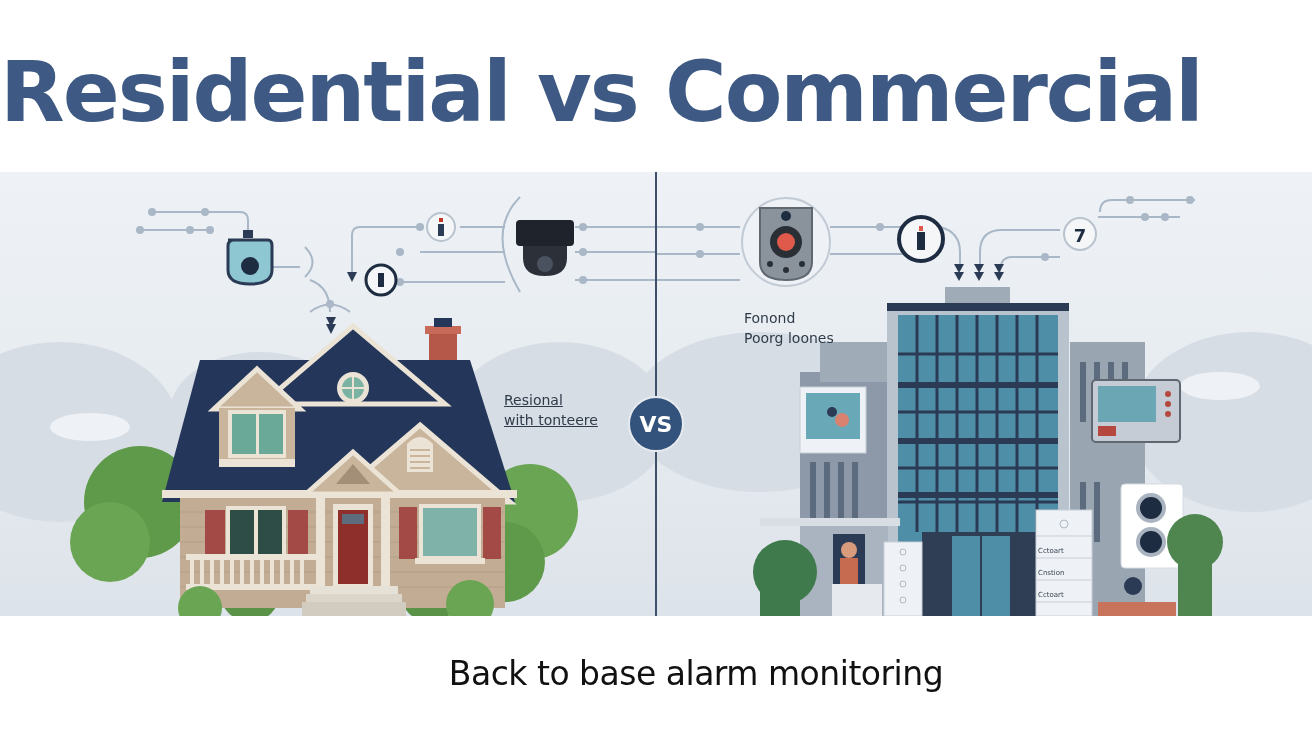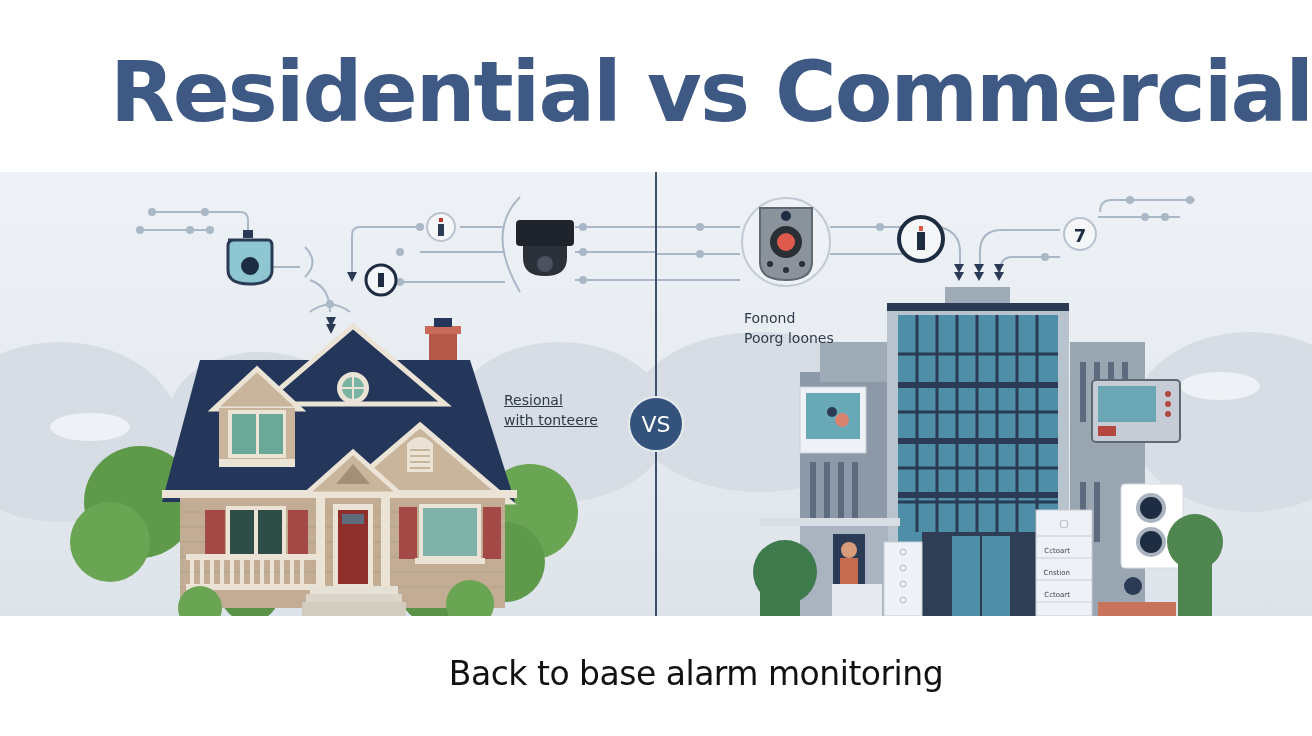--- a/index.html
+++ b/index.html
@@ -1,35 +1,35 @@
 <!DOCTYPE html>
 <html><head>
 <meta charset="utf-8">
 <style>
   * { box-sizing: border-box; margin: 0; padding: 0; }
   html, body { width: 1312px; height: 736px; overflow: hidden; background: #ffffff; }
   body { font-family: "DejaVu Sans", "Liberation Sans", sans-serif; position: relative; }
 
   .title {
-    position: absolute; left: 0; top: 50px; width: 1312px; text-align: right;
+    position: absolute; left: 0; top: 50px; width: 1312px; text-align: left;
     font-family: "DejaVu Sans", sans-serif; font-weight: bold; font-size: 84px;
     color: #3e5a84; letter-spacing: -2px; line-height: 1;
   }
 
   .panel {
     position: absolute; left: 0; top: 172px; width: 1312px; height: 444px;
     background: linear-gradient(180deg, #eef2f6 0%, #e6ebf0 55%, #dde3ea 100%);
     overflow: hidden;
   }
   .divider {
     position: absolute; left: 655px; top: 0; width: 2px; height: 444px; background: #3e5068;
   }
   .vs-badge {
     position: absolute; left: 628px; top: 224px; width: 56px; height: 56px; border-radius: 50%;
-    background: #34537c; color: #ffffff; font-weight: normal; font-size: 22px;
+    background: #34537c; color: #ffffff; font-weight: bold; font-size: 22px;
     display: flex; align-items: center; justify-content: center; border: 2px solid #e6ebf0;
   }
 
   .caption {
     position: absolute; font-family: "DejaVu Sans", sans-serif; font-size: 14px;
     color: #2f3a48; line-height: 20px;
   }
 
   .footer {
     position: absolute; left: 0; top: 654px; width: 1312px; text-align: center;
@@ -352,21 +352,21 @@
 
   <div class="caption" style="left:504px; top:218px;text-decoration:underline;">
     <div>Resional</div>
     <div>with tonteere</div>
   </div>
   <div class="caption" style="left:744px; top:136px; text-align:left;">
     <div>Fonond</div>
     <div>Poorg loones</div>
   </div>
 
-  <div style="position:absolute; left:1038px; top:368px; width:32px; font-size:7px; color:#3a4552; text-align:right; line-height:22px;">
+  <div style="position:absolute; left:1038px; top:368px; width:32px; font-size:7px; color:#3a4552; text-align:left; line-height:22px;">
     <div>Cctoart</div>
     <div>Cnstion</div>
     <div>Cctoart</div>
   </div>
 
   <div class="divider"></div>
   <div class="vs-badge">VS</div>
 </div>
 
 <div class="footer">Back to base alarm monitoring</div>

